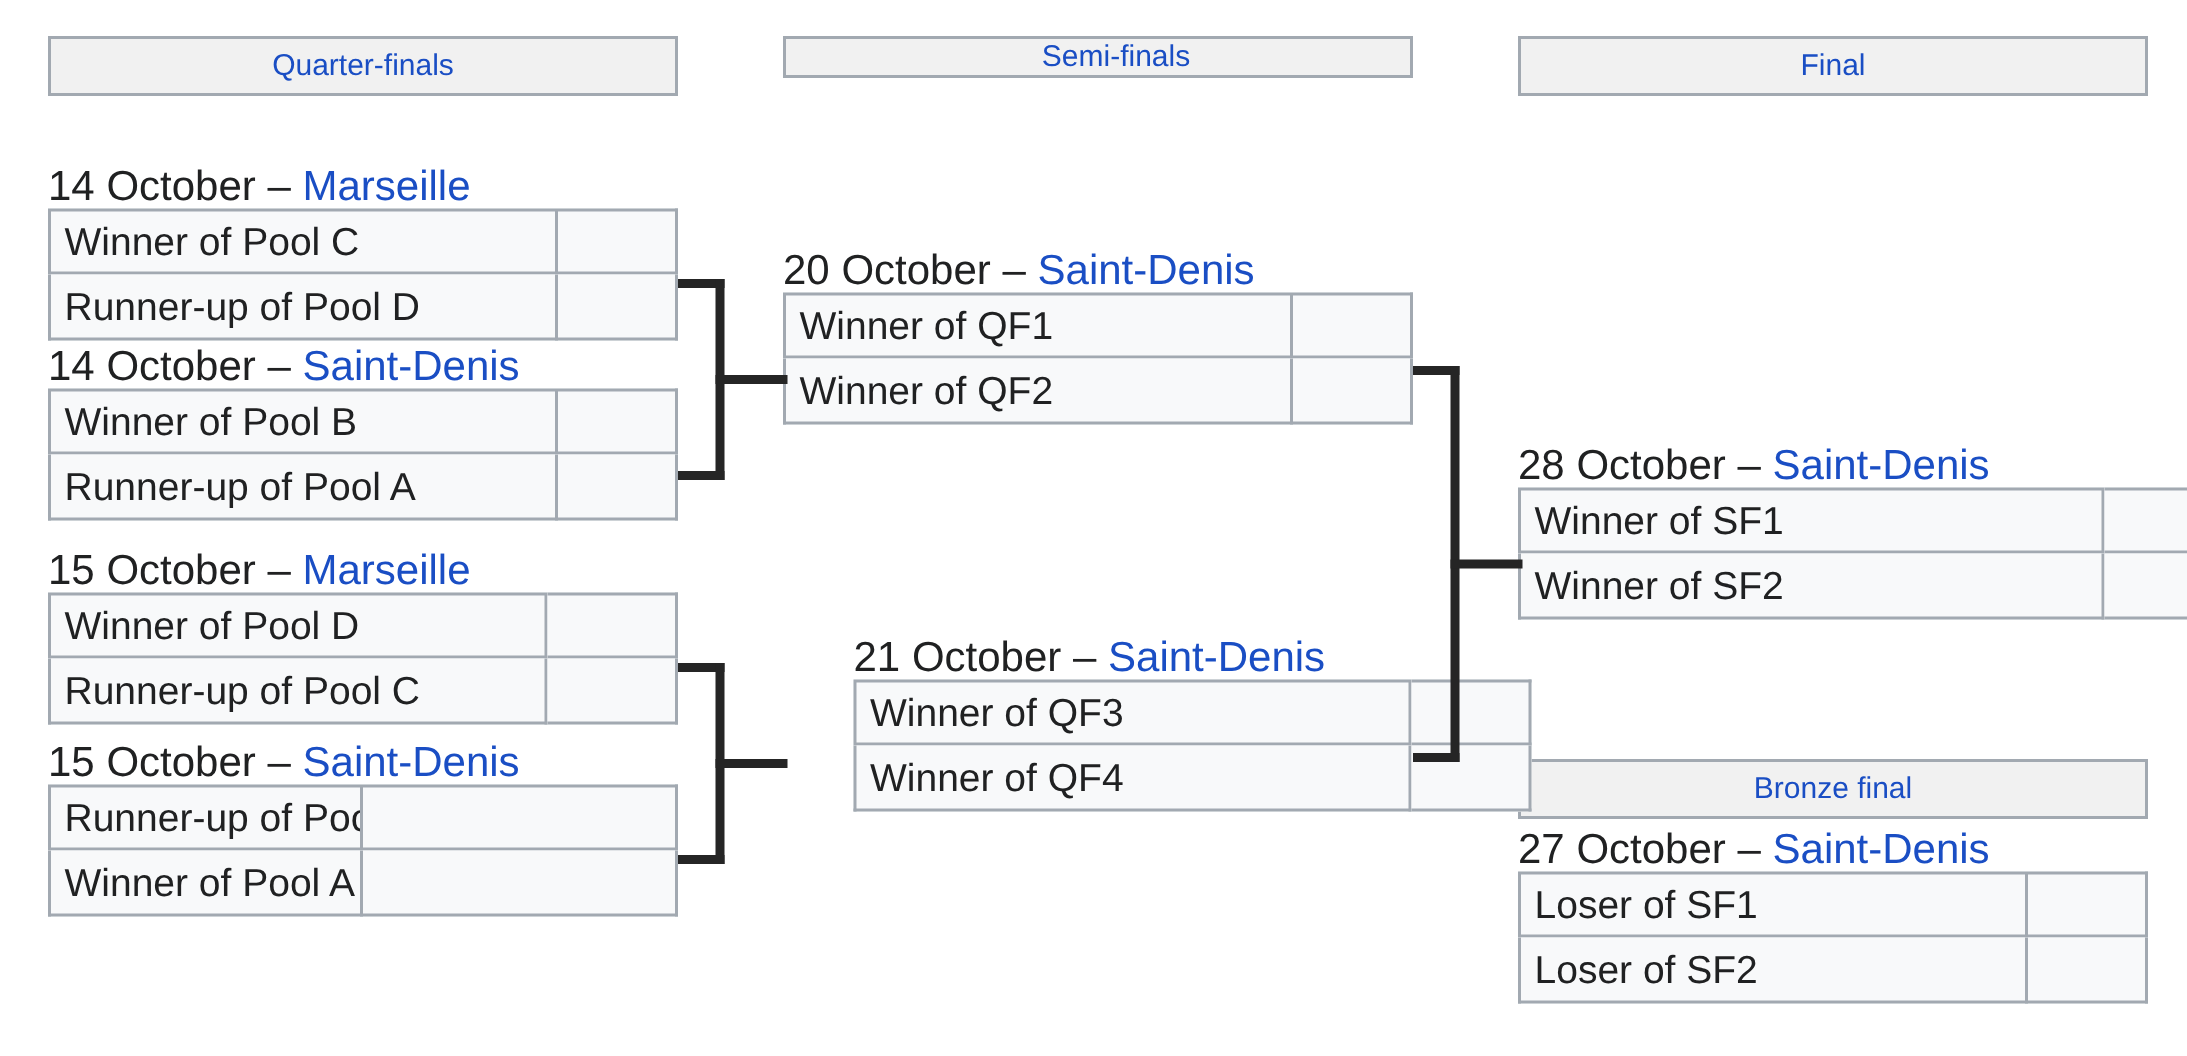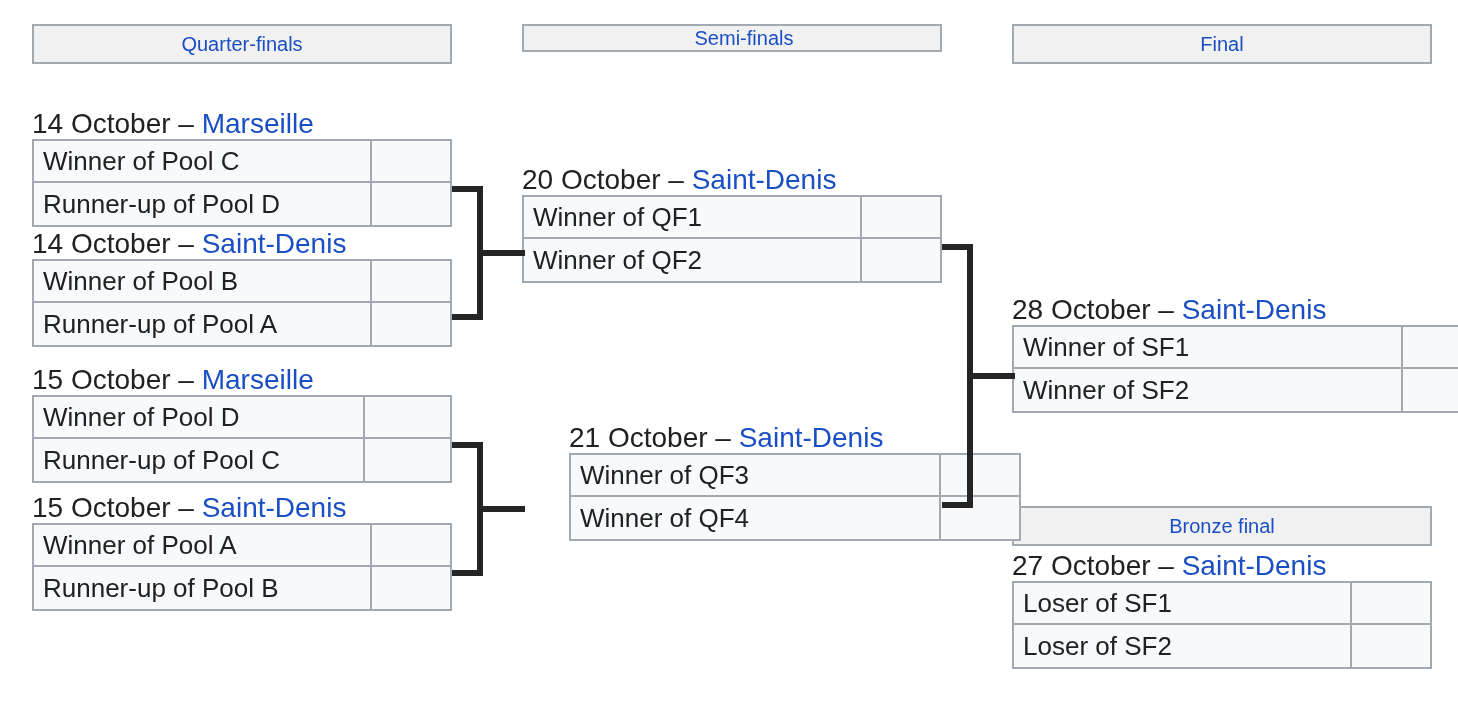--- a/index.html
+++ b/index.html
@@ -168,26 +168,26 @@
 
   <div class="match" style="left:32px; top:496px;">
     <div class="match-caption">
       <span>15 October</span>
       <span>–</span>
       <span class="venue-link">Saint-Denis</span>
     </div>
     <table class="match-table" style="width:420px;">
       <tbody>
           <tr>
+        <td class="cell-team">Runner-up of Pool B</td>
+        <td class="cell-score"></td>
+      </tr>
+      <tr>
         <td class="cell-team" style="width:340px;">Winner of Pool A</td>
         <td class="cell-score" style="width:80px;"></td>
-      </tr>
-      <tr>
-        <td class="cell-team">Runner-up of Pool B</td>
-        <td class="cell-score"></td>
       </tr>
     </tbody>
       </table>
   </div>
 
   <div class="match" style="left:522px; top:168px;">
     <div class="match-caption">
       <span>20 October</span>
       <span>–</span>
       <span class="venue-link">Saint-Denis</span>

